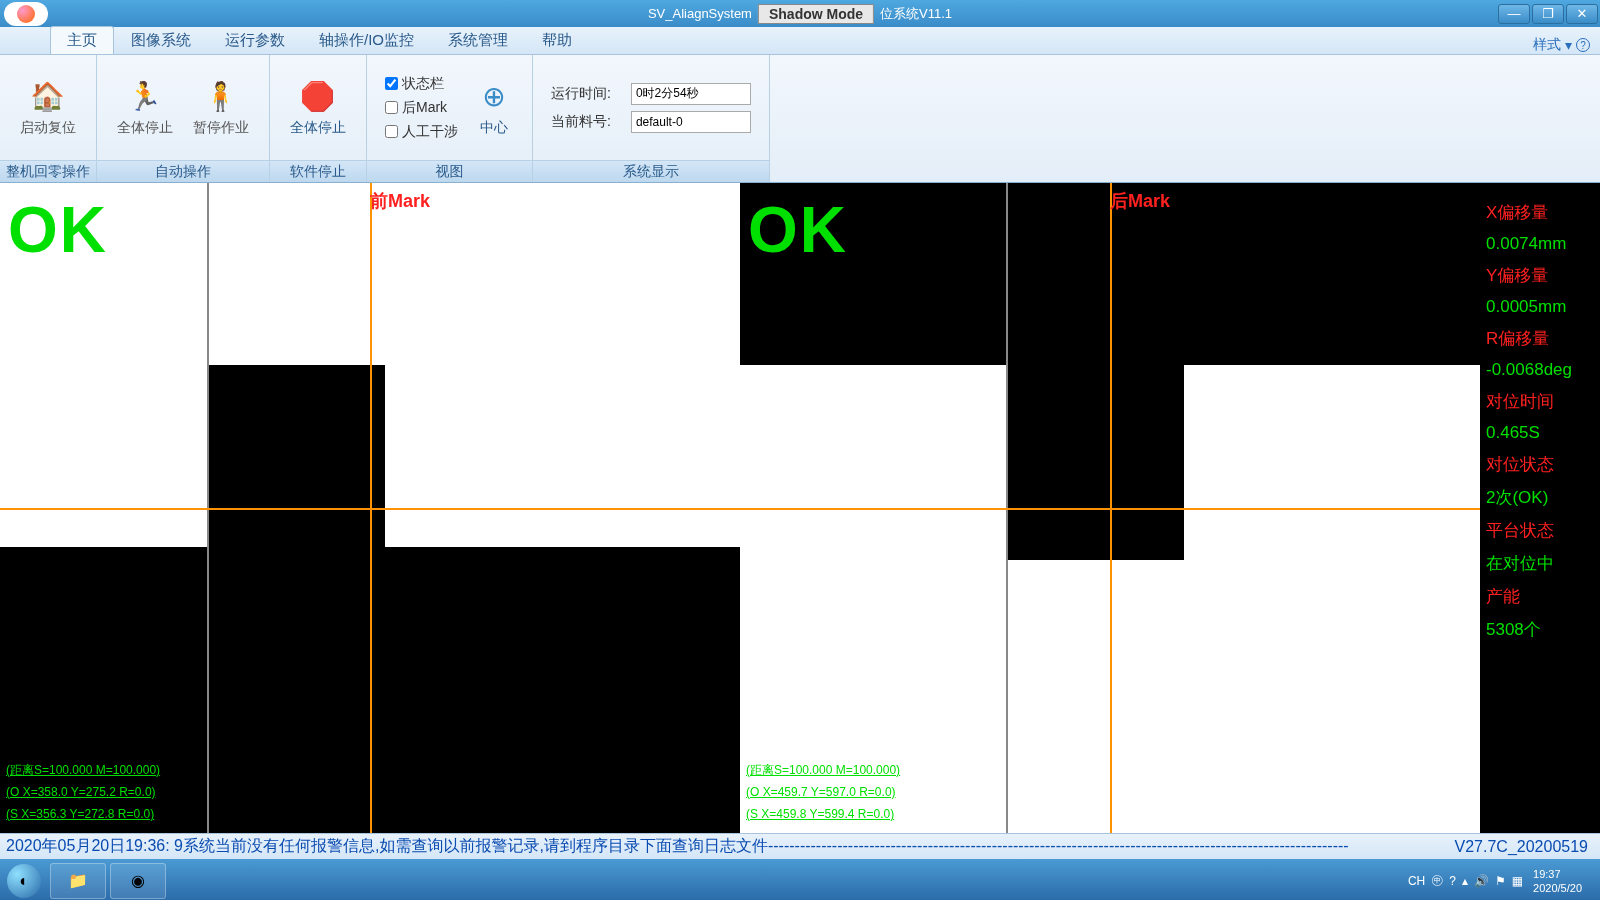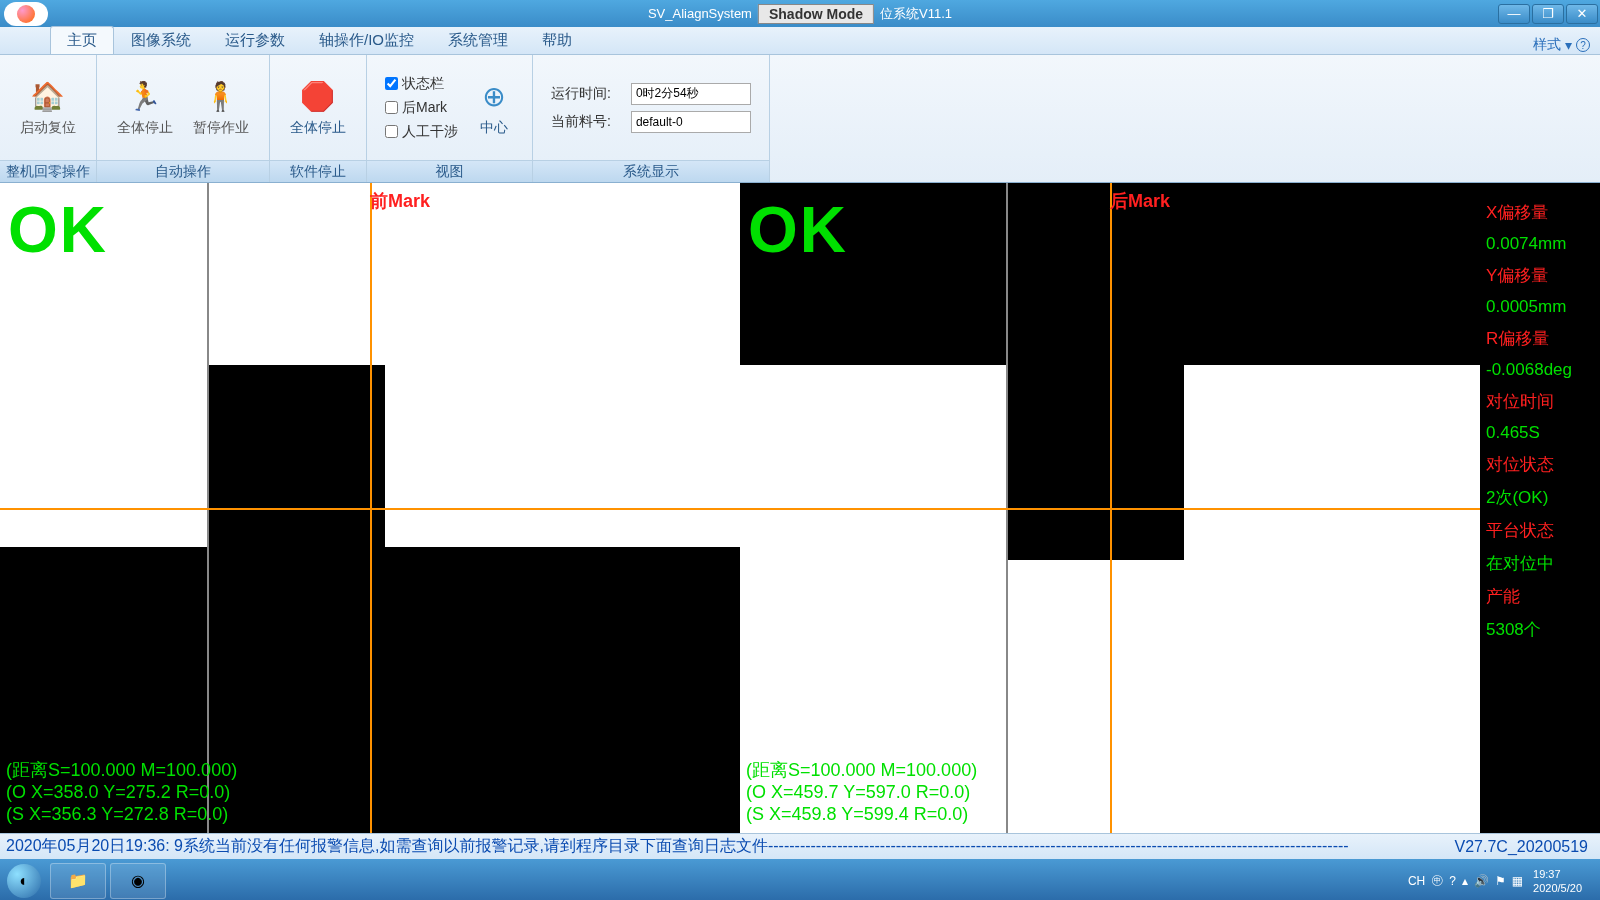--- a/index.html
+++ b/index.html
@@ -40,21 +40,21 @@
 
 
 .main { display: flex; height: 650px; background: #000; }
 .cam-area { flex: 1; position: relative; display: flex; }
 .cam { flex: 1; position: relative; background: #000; overflow: hidden; }
 .cam .whiteblock { position: absolute; background: #fff; }
 .crosshair-h { position: absolute; height: 2px; background: #ff9200; left: 0; right: 0; }
 .crosshair-v { position: absolute; width: 2px; background: #ff9200; top: 0; bottom: 0; }
 .mark-label { position: absolute; color: #ff2020; font-size: 18px; font-weight: bold; top: 6px; }
 .ok-text { position: absolute; color: #00e000; font-size: 64px; font-weight: bold; top: 10px; left: 8px; letter-spacing: 2px; }
-.cam-data { position: absolute; bottom: 8px; left: 6px; color: #00e000; font-size: 18px; line-height: 22px; white-space: pre; }
+.cam-data { position: absolute; bottom: 8px; left: 6px; color: #00e000; font-size: 12px; line-height: 22px; white-space: pre; text-decoration: underline; }
 .cam .divider-v { position: absolute; width: 2px; background: #888; top: 0; bottom: 0; }
 
 
 .side { width: 120px; background: #000; padding: 8px 6px; }
 .side .sl { color: #ff2020; font-size: 17px; margin-top: 10px; }
 .side .sv { color: #00e000; font-size: 17px; margin-top: 10px; }
 
 
 .statusbar { height: 26px; background: linear-gradient(#e8f2fb,#d4e6f7); display: flex; align-items: center; font-size: 16px; color: #0a4bb0; padding: 0 6px; border-top: 1px solid #a8c4dc; }
 .statusbar .ver { margin-left: auto; color: #0a4bb0; padding: 0 6px; }

